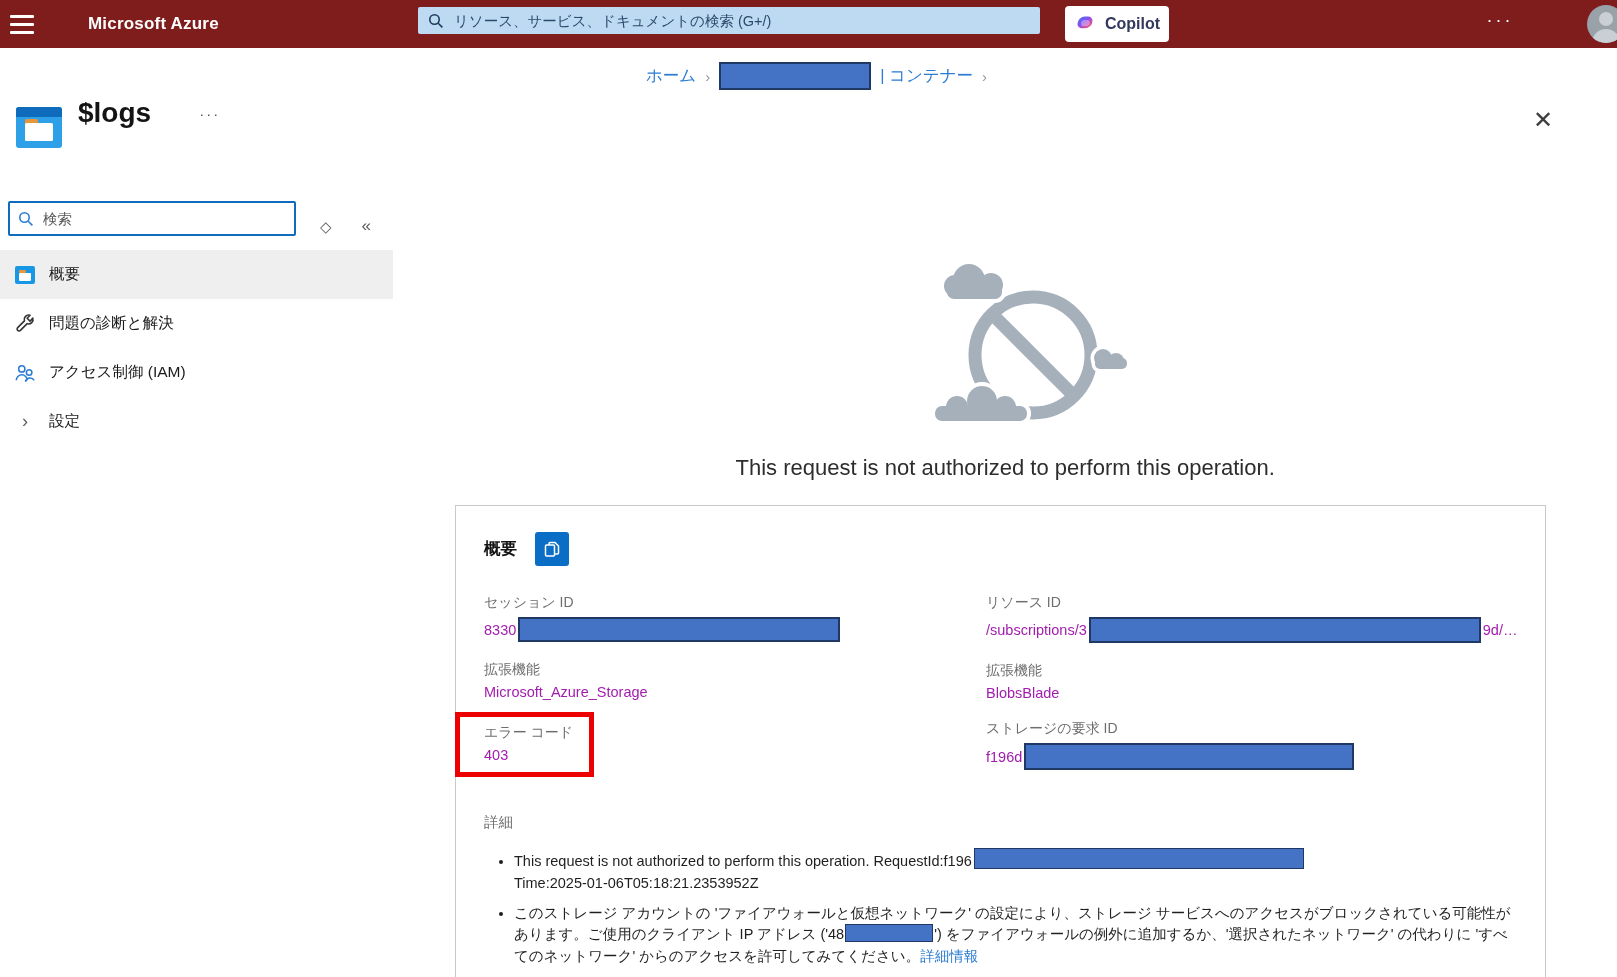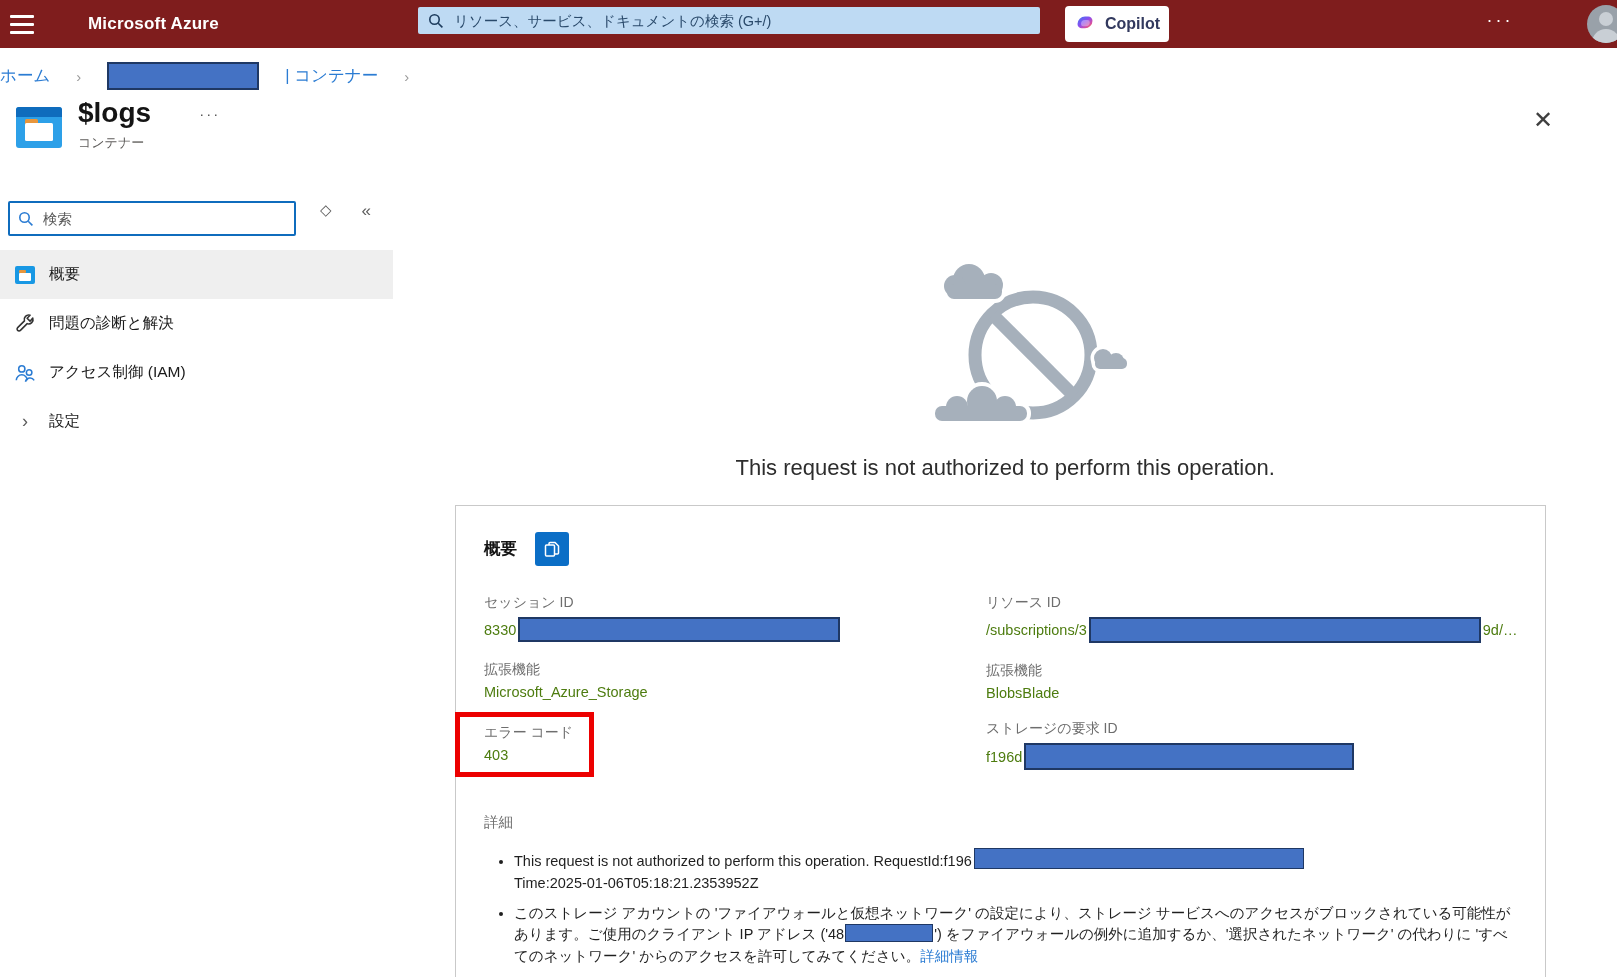--- a/index.html
+++ b/index.html
@@ -17,21 +17,21 @@
   .top-search { position:absolute; left:418px; top:7px; width:622px; height:27px; background:#bedaf3; border-radius:2px; display:flex; align-items:center; padding:0 10px; gap:8px; }
   .top-search svg { flex:none; }
   .top-search input { flex:1; border:none; outline:none; background:transparent; font-size:14.5px; color:#1d3c5e; font-family:inherit; }
   .top-search input::placeholder { color:#2a4a6b; opacity:1; }
   .copilot-btn { position:absolute; left:1065px; top:6px; width:104px; height:36px; background:#fff; border:none; border-radius:4px; display:flex; align-items:center; justify-content:center; gap:9px; cursor:pointer; }
   .copilot-btn .label { font-size:16px; font-weight:bold; color:#32395e; font-family:inherit; }
   .top-more { position:absolute; left:1478px; top:10px; width:44px; height:28px; color:#fff; font-size:18px; letter-spacing:3px; text-align:center; cursor:pointer; }
   .avatar { position:absolute; right:-8px; top:5px; width:38px; height:38px; border-radius:50%; background:#99a1a9; overflow:hidden; cursor:pointer; }
 
   
-  .breadcrumb { display:flex; align-items:center; gap:26px; margin:13px 0 0 0; height:30px; font-size:16.5px; }
+  .breadcrumb { display:flex; align-items:center; gap:9px; margin:13px 0 0 16px; height:30px; font-size:16.5px;justify-content:center; }
   .breadcrumb a { color:#2b7cd3; text-decoration:none; cursor:pointer; }
   .crumb-chev { color:#9a9a9a; font-size:15px; }
   .redact { display:inline-block; background:#4472c4; border:2px solid #1f3864; }
   .redact.crumb { width:152px; height:28px; }
 
   
   .blade-header { position:relative; height:100px; padding:6px 0 0 16px; }
   .blade-icon { position:absolute; left:16px; top:16px; }
   .blade-titles { margin-left:62px; }
   .blade-title-row { display:flex; align-items:center; }
@@ -39,21 +39,21 @@
   .blade-more { margin-left:48px; color:#555; font-size:15px; letter-spacing:2px; cursor:pointer; }
   .blade-subtitle { font-size:13px; color:#5f5d5b; margin-top:5px; }
   .blade-close { position:absolute; right:58px; top:14px; font-size:24px; color:#3f3f3f; background:none; border:none; cursor:pointer; font-family:inherit; }
 
   
   .page-body { display:flex; }
   .sidebar { width:393px; flex:none; }
   .mainpane { flex:1; position:relative; }
 
   
-  .side-search-row { display:flex; align-items:flex-start; margin:10px 0 14px 8px; }
+  .side-search-row { display:flex; align-items:flex-end; margin:10px 0 14px 8px; }
   .side-search { width:288px; height:35px; border:2px solid #0f6cbd; border-radius:2px; display:flex; align-items:center; padding:0 8px; gap:7px; background:#fff; }
   .side-search input { flex:1; min-width:0; border:none; outline:none; font-size:14.5px; color:#333; font-family:inherit; }
   .side-search input::placeholder { color:#555; opacity:1; }
   .side-tool { color:#5c5c5c; font-size:15px; cursor:pointer; }
   .side-tool.diamond { margin-left:24px; }
   .side-tool.collapse { margin-left:30px; font-size:17px; }
   .side-item { height:49px; display:flex; align-items:center; gap:13px; padding-left:14px; font-size:15.5px; color:#1a1a1a; cursor:pointer; }
   .side-item.selected { background:#efefef; }
   .side-item .icn { width:22px; display:flex; justify-content:center; flex:none; }
   .side-item.group .chev { color:#5c5c5c; font-size:18px; width:22px; text-align:center; }
@@ -63,21 +63,21 @@
   .error-msg { text-align:center; font-size:22px; color:#2d2d2d; margin-top:24px; padding-right:26px; }
 
   .detail-card { margin:24px 97px 0 62px; border:1px solid #c9c9c9; padding:26px 28px 30px 28px; background:#fff; }
   .card-head { display:flex; align-items:center; gap:18px; }
   .card-head h2 { margin:0; font-size:16.5px; font-weight:bold; color:#141414; }
   .copy-btn { width:34px; height:34px; background:#0b6ec6; border:none; border-radius:3px; display:flex; align-items:center; justify-content:center; cursor:pointer; }
 
   .fields { display:grid; grid-template-columns:472px 1fr; column-gap:30px; margin-top:28px; }
   .field { margin-bottom:19px; }
   .field .lbl { font-size:14px; color:#6e6e6e; margin-bottom:5px; }
-  .field .val { font-size:14.5px; color:#4d7c0f; display:flex; align-items:center; white-space:nowrap; }
+  .field .val { font-size:14.5px; color:#a21caf; display:flex; align-items:center; white-space:nowrap; }
   .redact.v-session { width:322px; height:25px; margin-left:2px; }
   .redact.v-resource { width:392px; height:26px; margin:0 2px; }
   .redact.v-storage { width:330px; height:27px; margin-left:2px; }
   .red-annotation { display:inline-block; border:5px solid #ec0000; padding:7px 16px 9px 24px; margin:-7px 0 0 -29px; }
 
   .details-label { font-size:14.5px; color:#6e6e6e; margin-top:24px; }
   .detail-bullets { margin:16px 0 0 12px; padding-left:18px; }
   .detail-bullets li { font-size:14.5px; color:#1f1f1f; line-height:1.5; margin-bottom:8px; }
   .redact.inline1 { width:330px; height:21px; border-width:1px; vertical-align:text-bottom; margin-left:2px; }
   .redact.inline2 { width:88px; height:18px; border-width:1px; vertical-align:text-bottom; margin:0 1px; }
@@ -141,21 +141,20 @@
     <rect x="0" y="0" width="46" height="41" rx="3" fill="#2da0e8"></rect>
     <path d="M0 3a3 3 0 0 1 3-3h40a3 3 0 0 1 3 3v7H0z" fill="#0f6cbd"></path>
     <rect x="9" y="12" width="13" height="6" rx="1.5" fill="#e8963c"></rect>
     <rect x="9" y="16" width="28" height="18" rx="1.5" fill="#ffffff"></rect>
   </svg>
   <div class="blade-titles">
     <div class="blade-title-row">
       <span class="blade-title">$logs</span>
       <span class="blade-more">···</span>
     </div>
-    <div class="blade-subtitle">コンテナー</div>
   </div>
   <button class="blade-close">✕</button>
 </div>
 
 <div class="page-body">
 
   <aside class="sidebar">
     <div class="side-search-row">
       <div class="side-search">
         <svg width="16" height="16" viewBox="0 0 16 16">

